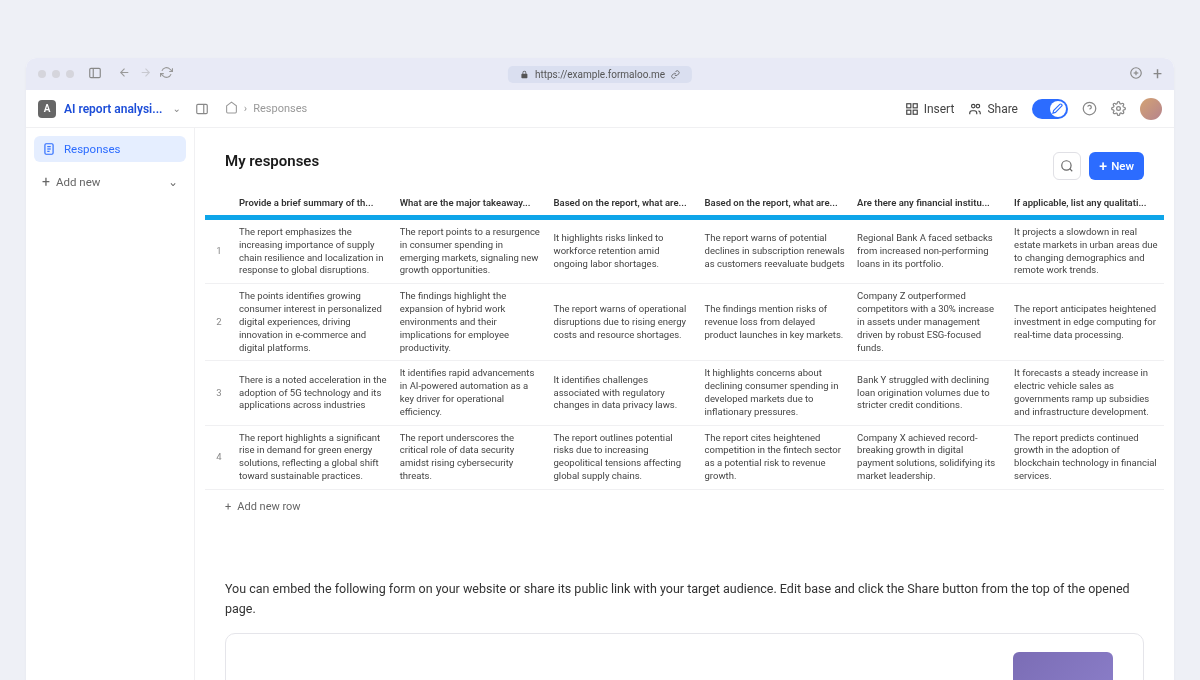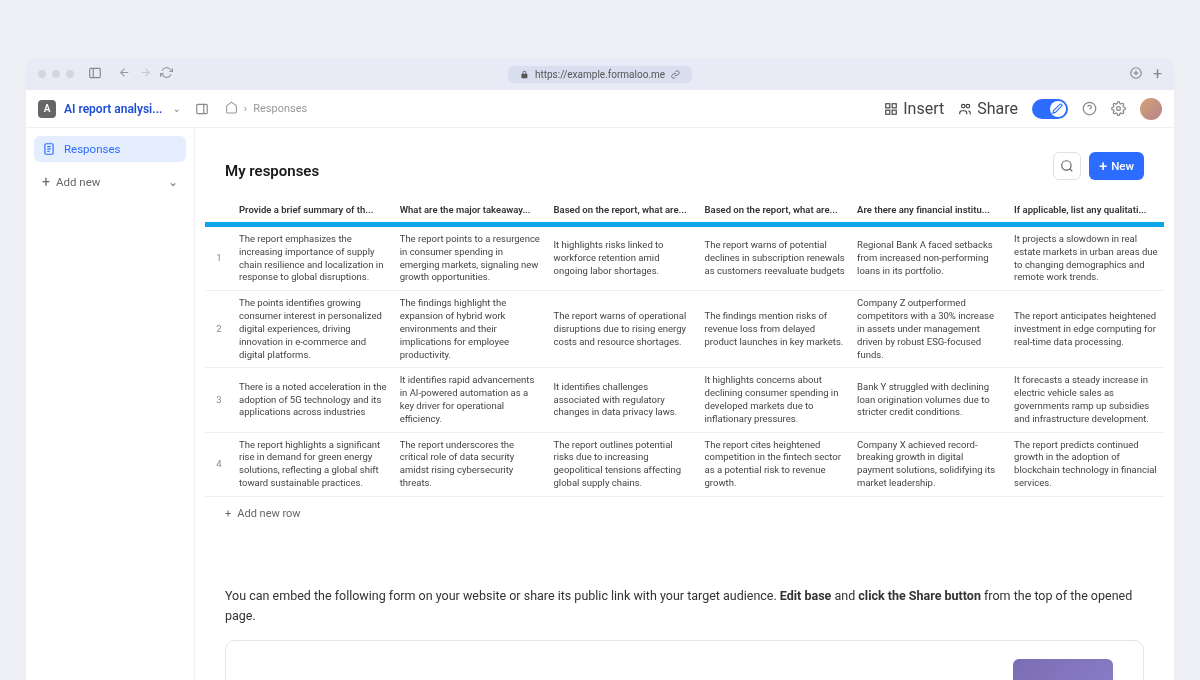--- a/index.html
+++ b/index.html
@@ -47,21 +47,21 @@
 }
 .app-badge {
   width: 18px; height: 18px; background: #666; color: #fff; border-radius: 4px;
   display: flex; align-items: center; justify-content: center; font-size: 10px; font-weight: 600;
 }
 .app-title { font-size: 12px; font-weight: 600; color: #1d4ed8; }
 .chev { color: #888; font-size: 10px; margin-left: 2px;}
 .tb-icon { color: #888; display: flex; }
 .breadcrumb { display: flex; align-items: center; gap: 6px; color: #999; font-size: 11px; margin-left: 8px;}
 .topbar-right { margin-left: auto; display: flex; align-items: center; gap: 14px; }
-.topbar-right .group { display: flex; align-items: center; gap: 5px; color: #444; font-size: 16px;}
+.topbar-right .group { display: flex; align-items: center; gap: 5px; color: #444; font-size: 12px;}
 .toggle {
   width: 36px; height: 20px; background: #2c6cff; border-radius: 10px;
   position: relative;
 }
 .toggle::after {
   content: ''; position: absolute; right: 2px; top: 2px;
   width: 16px; height: 16px; background: #fff; border-radius: 50%;
   display: flex; align-items: center; justify-content: center;
 }
 .toggle .pencil { position: absolute; right: 5px; top: 4px; color: #2c6cff; z-index:2;}
@@ -74,21 +74,21 @@
 }
 .side-item.active { background: #e5eeff; color: #2c6cff; }
 .side-item svg { width: 14px; height: 14px; }
 .add-new { display: flex; align-items: center; gap: 6px; padding: 6px 8px; color: #666; font-size: 11.5px; margin-top: 4px;}
 .add-new .chev-right { margin-left: auto; }
 .main {
   flex: 1; background: #fff; border-left: 1px solid #f0f0f2;
   overflow-y: auto; padding: 24px 0 40px 0;
 }
 .section-head {
-  display: flex; align-items: flex-end; padding: 0 30px; margin-bottom: 17px;
+  display: flex; align-items: flex-start; padding: 0 30px; margin-bottom: 10px;
 }
 .section-head h2 { font-size: 15px; font-weight: 600; }
 .section-head .actions { margin-left: auto; display: flex; gap: 8px; }
 .icon-btn {
   width: 28px; height: 28px; border: 1px solid #e0e0e5; border-radius: 6px;
   display: flex; align-items: center; justify-content: center; color: #666;
 }
 .new-btn {
   background: #2c6cff; color: #fff; border-radius: 6px; padding: 5px 10px;
   font-size: 11.5px; font-weight: 500; display: flex; align-items: center; gap: 4px;
@@ -100,21 +100,21 @@
   border-bottom: 5px solid #0ea5e9; white-space: nowrap; overflow: hidden; text-overflow: ellipsis;
   max-width: 130px;
 }
 th.row-num, td.row-num { width: 28px; text-align: center; color: #888; font-weight: 400;}
 td {
   padding: 6px 6px; border-bottom: 1px solid #f0f0f2; vertical-align: middle;
   color: #444; line-height: 1.35;
 }
 .add-row { padding: 10px 20px; color: #666; font-size: 11px; display: flex; align-items:center; gap:6px;}
 .embed-text { padding: 0 30px; margin-top: 56px; font-size: 12.5px; color: #333; line-height: 1.6;}
-.embed-text b { font-weight: 700; }
+.embed-text b { font-weight: 400; }
 .form-title { padding: 0 30px; margin-top: 14px; font-size: 15px; font-weight: 600; }
 .form-card {
   margin: 14px 30px 0 30px; border: 1px solid #e5e5ea; border-radius: 10px;
   padding: 28px 32px; display: flex; align-items: center; gap: 10px;
   position: relative; min-height: 76px;
 }
 .form-preview {
   position: absolute; right: 30px; top: 18px; width: 120px; height: 60px;
 }
 .form-preview .back {

